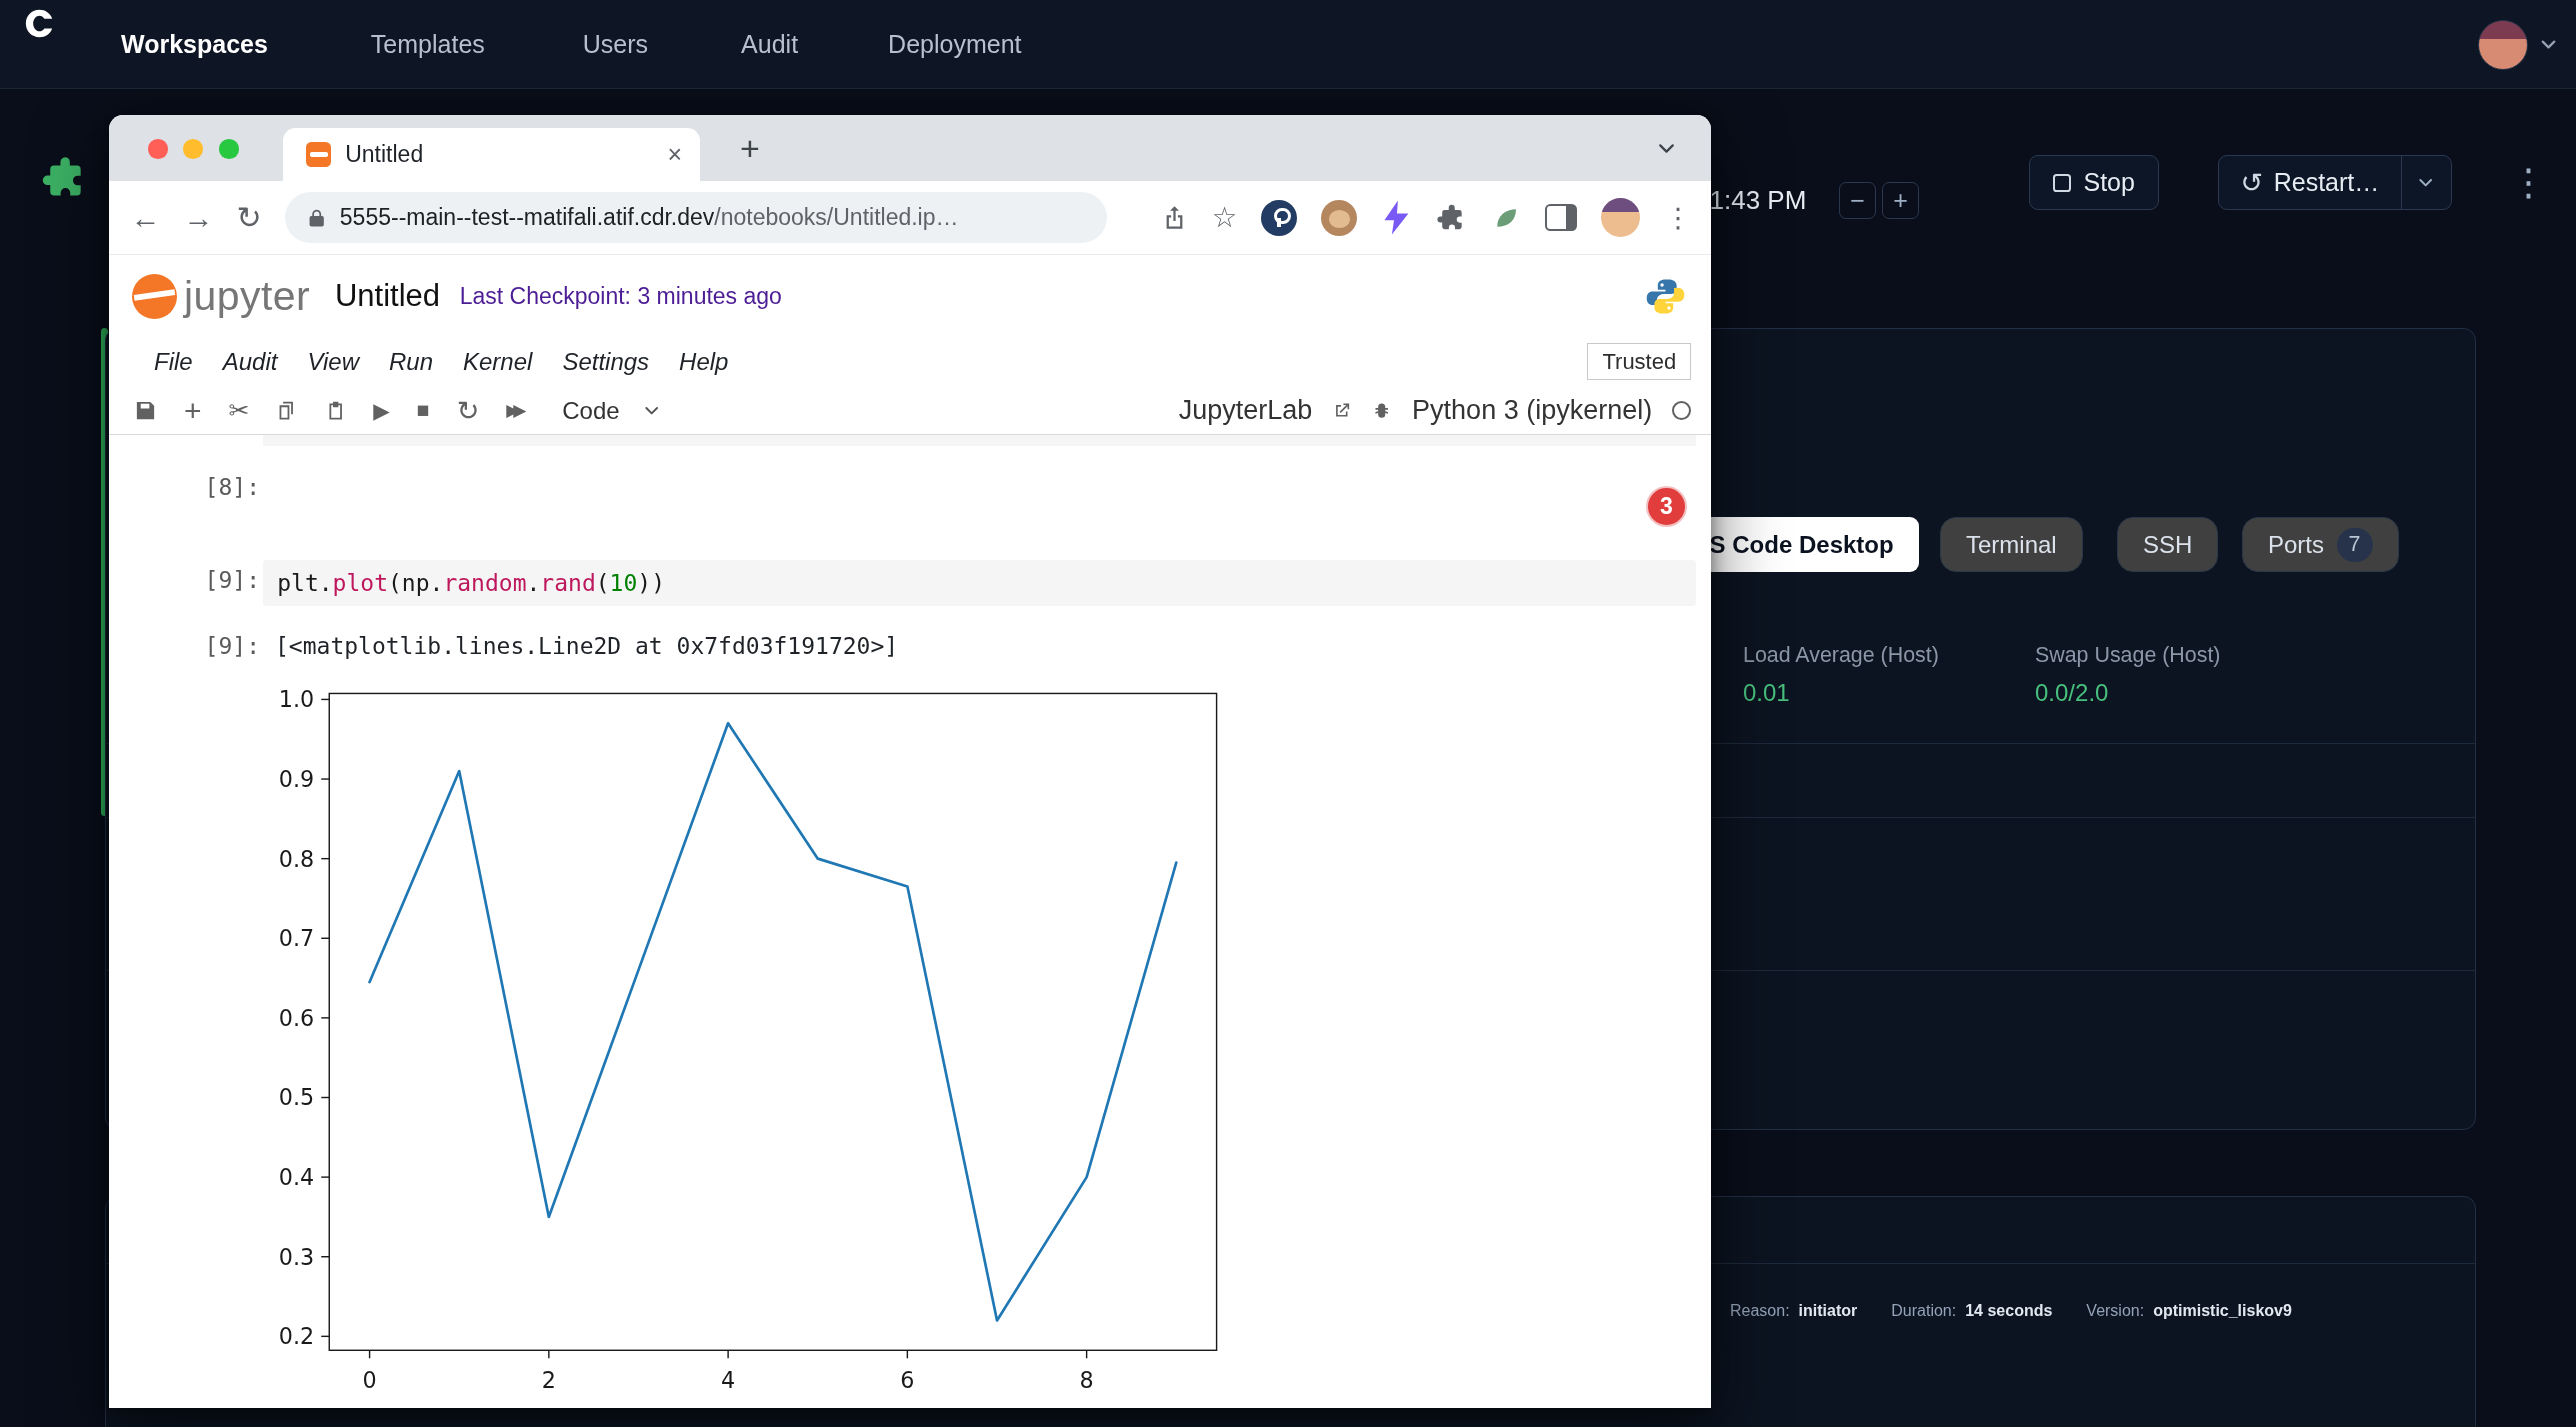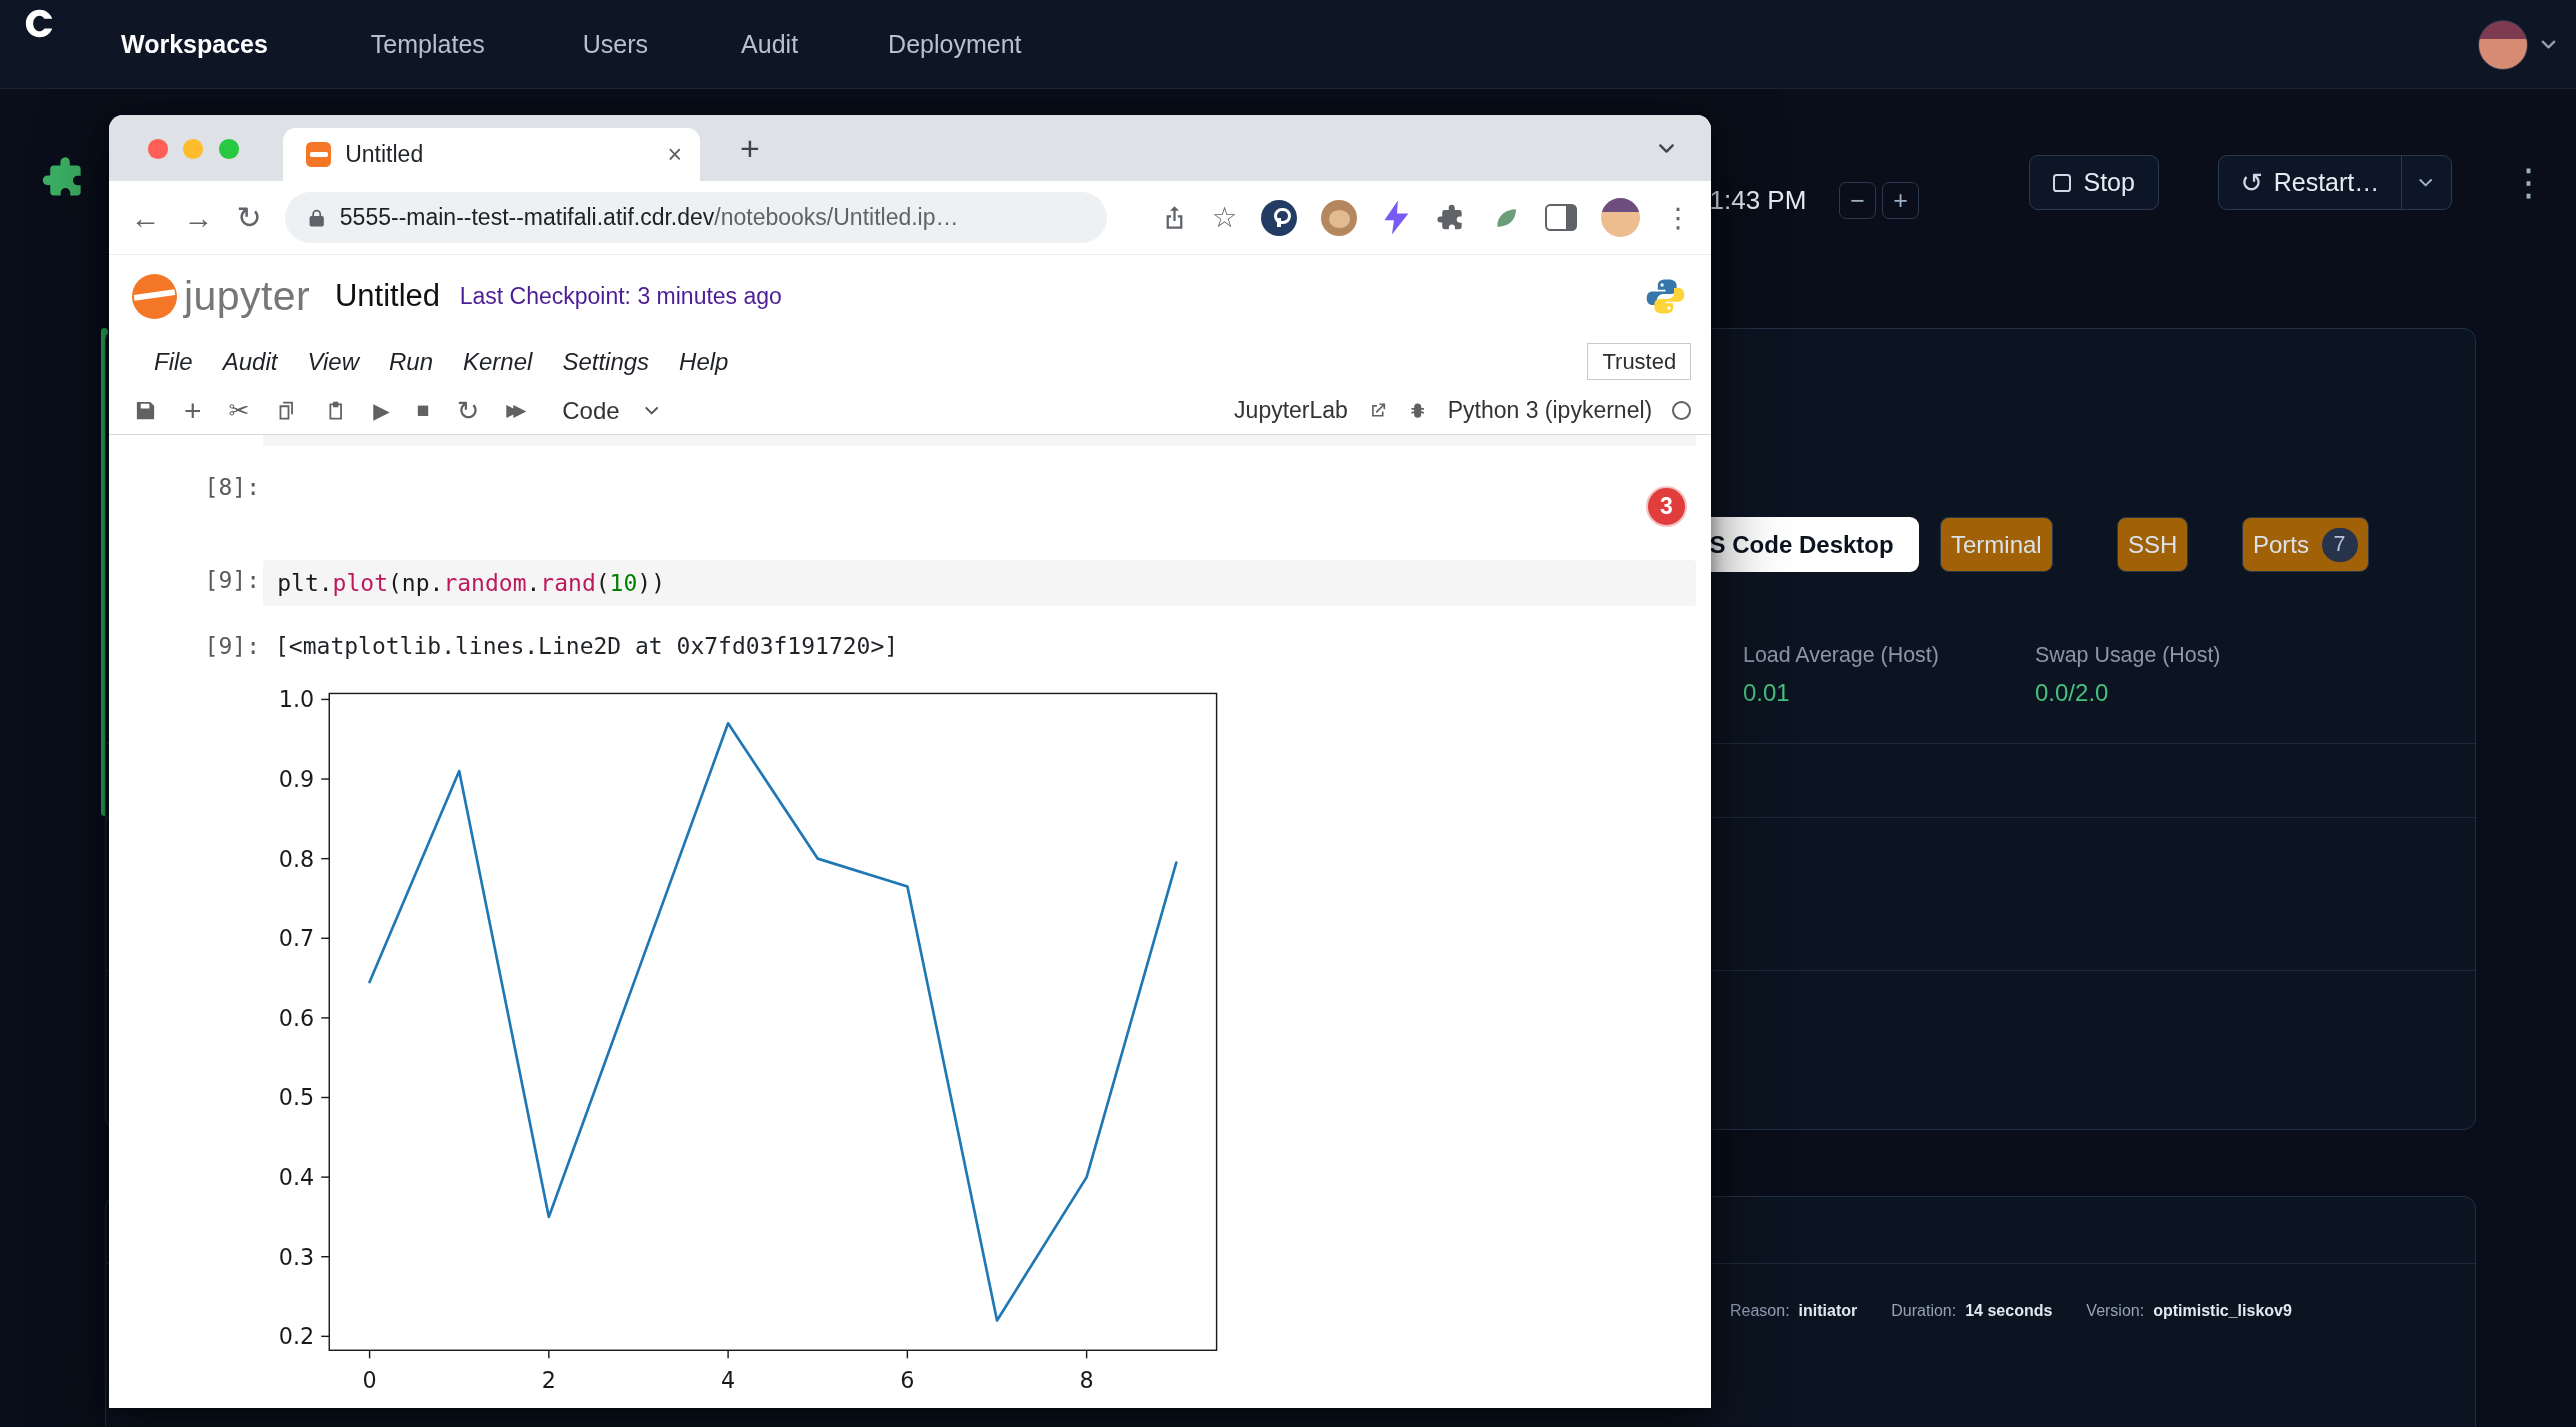--- a/index.html
+++ b/index.html
@@ -36,22 +36,22 @@
   .restart-caret{width:50px;display:flex;align-items:center;justify-content:center;border-left:1.3px solid #2b3950;color:#9fb0c5;}
   .kebab{position:absolute;left:2510px;top:75px;font-size:37px;color:#9fb0c5;line-height:37px;}
 
   .panel{position:absolute;background:#0c1421;border:1.3px solid #223046;border-radius:12.5px;}
   .panel1{left:105px;top:239px;width:2371px;height:802px;}
   .panel2{left:105px;top:1107px;width:2371px;height:383px;}
   .hr{position:absolute;left:0;width:100%;height:1.3px;background:#1d2a3c;}
 
   .white-btn{position:absolute;left:1568px;top:188px;height:55px;padding:0 25px 0 19.6px;border:none;border-radius:9px;
           background:#ffffff;color:#0b1220;font-size:24px;font-weight:600;display:flex;align-items:center;}
-  .ghost-btn{position:absolute;top:188px;height:55px;padding:0 10px;border:1.3px solid #2a3749;border-radius:9px;
-          background:#a16207;color:#dbe2ec;font-size:24px;display:flex;align-items:center;gap:12.5px;}
+  .ghost-btn{position:absolute;top:188px;height:55px;padding:0 25px;border:1.3px solid #2a3749;border-radius:16px;
+          background:#404040;color:#dbe2ec;font-size:24px;display:flex;align-items:center;gap:12.5px;}
   .count-badge{min-width:36px;height:34px;padding:0 9px;border-radius:17px;background:#26334a;color:#b9c4d4;
           font-size:21.4px;display:flex;align-items:center;justify-content:center;}
   .stat{position:absolute;top:314px;}
   .stat-label{font-size:21.4px;color:#8b97a8;}
   .stat-value{font-size:24px;color:#47c07d;margin-top:10.7px;}
   .build-info{position:absolute;left:1624px;top:105px;display:flex;gap:34px;font-size:16px;align-items:flex-end;}
   .pair{display:flex;gap:9px;align-items:center;}
   .pair .lbl{color:#94a3b8;}
   .pair .val{color:#e2e8f0;font-weight:700;}
 
@@ -106,21 +106,21 @@
           display:flex;align-items:center;padding-left:45px;gap:30px;}
   .menu-item{font-size:24px;color:#1f2328;font-style:italic;}
   .trusted{position:absolute;right:19.6px;top:6.2px;padding:4.5px 14.2px;border:1.3px solid #c9c9c9;background:#fff;
           font-size:22px;color:#2d2d2d;}
   .jp-toolbar{position:absolute;left:0;top:272px;width:100%;height:48px;background:#fff;border-bottom:0.9px solid #d8d8d8;
           display:flex;align-items:center;padding:0 19.6px 0 25px;gap:27px;color:#616161;}
   .tico{font-size:23px;color:#616161;display:inline-flex;align-items:center;}
   .code-dd{display:flex;align-items:center;gap:21.4px;margin-left:9px;}
   .code-dd .lbl{font-size:24px;color:#333;}
   .tb-right{margin-left:auto;display:flex;align-items:center;gap:19.6px;}
-  .tb-right .txt{font-size:23px;color:#333;}
+  .tb-right .txt{font-size:27px;color:#333;}
   .kernel-circle{width:19.6px;height:19.6px;border:2.2px solid #616161;border-radius:50%;}
 
   .jp-content{position:absolute;left:0;top:320px;width:100%;height:973px;background:#fff;overflow:hidden;}
   .sliver{position:absolute;left:154px;top:0;width:1433px;height:10.7px;background:#f5f5f5;}
   .prompt{position:absolute;left:62px;width:89px;text-align:right;font-family:"DejaVu Sans Mono",monospace;
           font-size:23px;color:#5a5a5a;}
   .codebox{position:absolute;left:154px;width:1433px;background:#f5f5f5;border-radius:3.6px;padding:6.2px 14.2px;
           font-family:"DejaVu Sans Mono",monospace;font-size:23px;line-height:34px;}
   .tok-kw{color:#008000;font-weight:700;}
   .tok-nm{color:#1a1a1a;}

